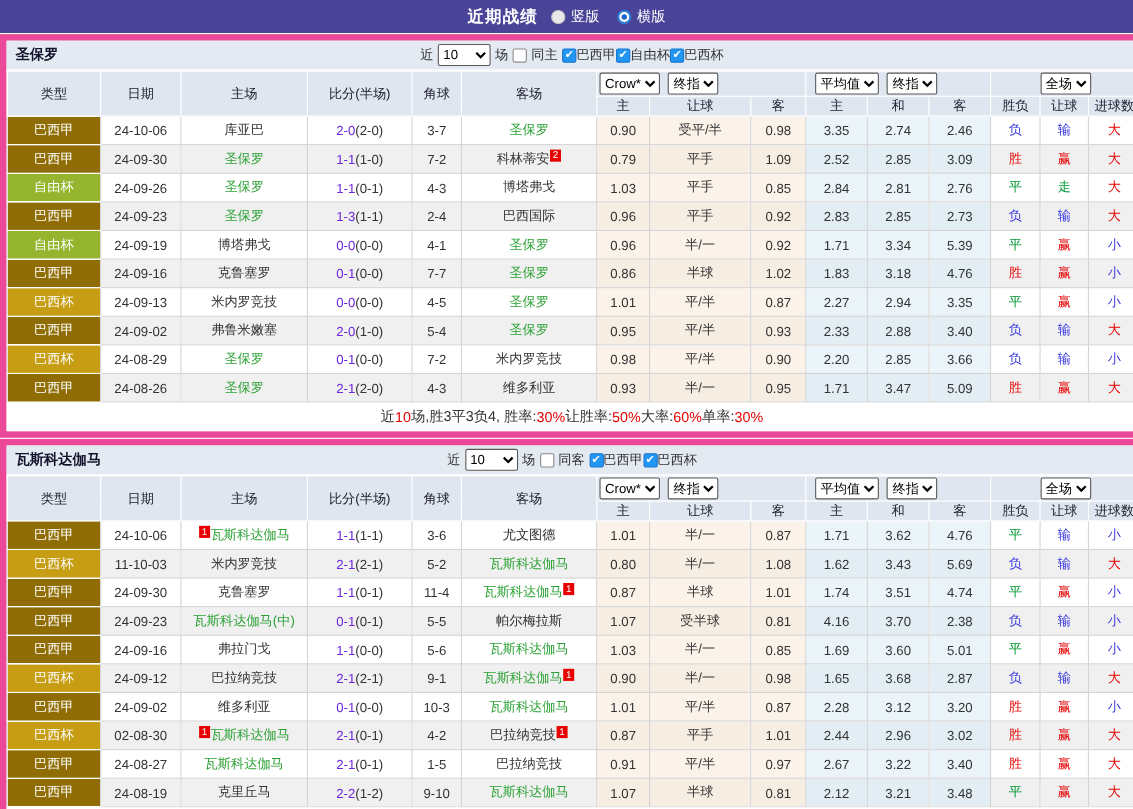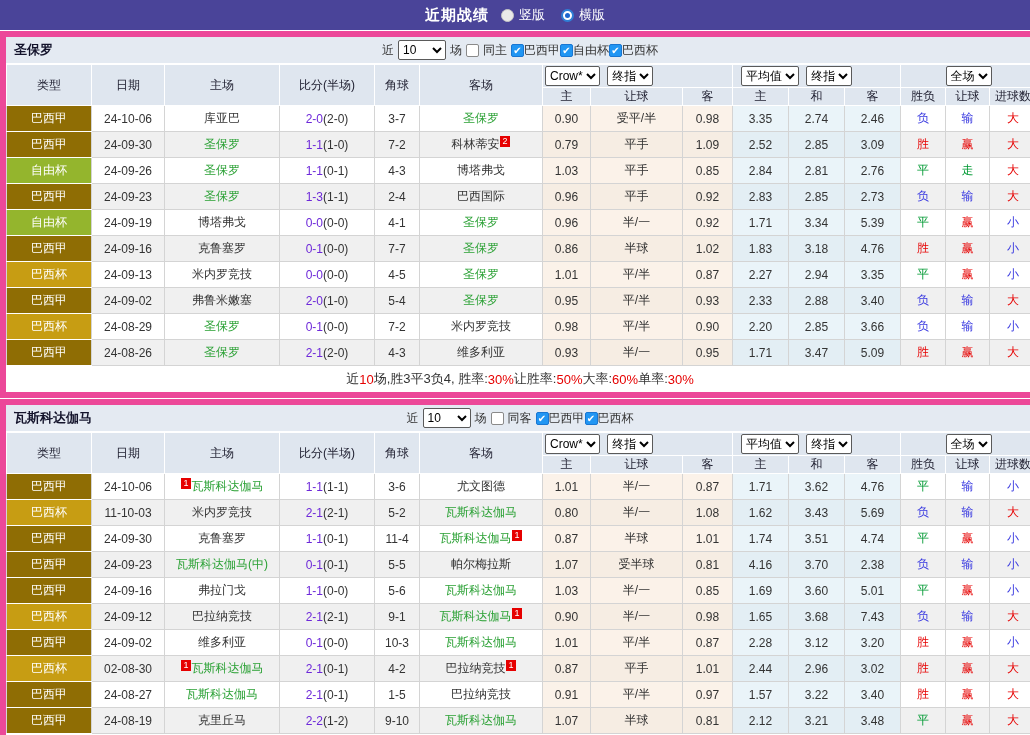--- a/index.html
+++ b/index.html
@@ -473,21 +473,21 @@
           <td>24-09-12</td>
           <td class="teamcell"><span class="tname">巴拉纳竞技</span></td>
           <td><span class="sc">2-1</span><span class="half">(2-1)</span></td>
           <td>9-1</td>
           <td class="teamcell"><span class="tname self">瓦斯科达伽马</span><sup class="rc">1</sup></td>
           <td class="crowbg">0.90</td>
           <td class="crowbg">半/一</td>
           <td class="crowbg">0.98</td>
           <td class="avgbg">1.65</td>
           <td class="avgbg">3.68</td>
-          <td class="avgbg">7.43</td>
+          <td class="avgbg">2.87</td>
           <td style="color: rgb(56, 56, 224);">负</td>
           <td style="color: rgb(56, 56, 224);">输</td>
           <td style="color: rgb(230, 0, 0);">大</td>
         </tr>
         <tr>
           <td class="league" style="background: rgb(143, 109, 4);">巴西甲</td>
           <td>24-09-02</td>
           <td class="teamcell"><span class="tname">维多利亚</span></td>
           <td><span class="sc">0-1</span><span class="half">(0-0)</span></td>
           <td>10-3</td>
@@ -522,21 +522,21 @@
         <tr>
           <td class="league" style="background: rgb(143, 109, 4);">巴西甲</td>
           <td>24-08-27</td>
           <td class="teamcell"><span class="tname self">瓦斯科达伽马</span></td>
           <td><span class="sc">2-1</span><span class="half">(0-1)</span></td>
           <td>1-5</td>
           <td class="teamcell"><span class="tname">巴拉纳竞技</span></td>
           <td class="crowbg">0.91</td>
           <td class="crowbg">平/半</td>
           <td class="crowbg">0.97</td>
-          <td class="avgbg">1.57</td>
+          <td class="avgbg">2.67</td>
           <td class="avgbg">3.22</td>
           <td class="avgbg">3.40</td>
           <td style="color: rgb(230, 0, 0);">胜</td>
           <td style="color: rgb(230, 0, 0);">赢</td>
           <td style="color: rgb(230, 0, 0);">大</td>
         </tr>
         <tr class="alt">
           <td class="league" style="background: rgb(143, 109, 4);">巴西甲</td>
           <td>24-08-19</td>
           <td class="teamcell"><span class="tname">克里丘马</span></td>

